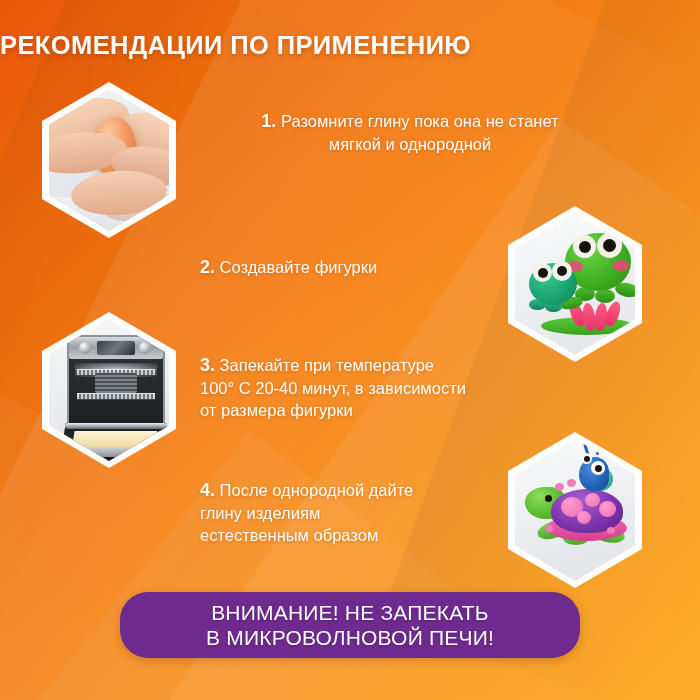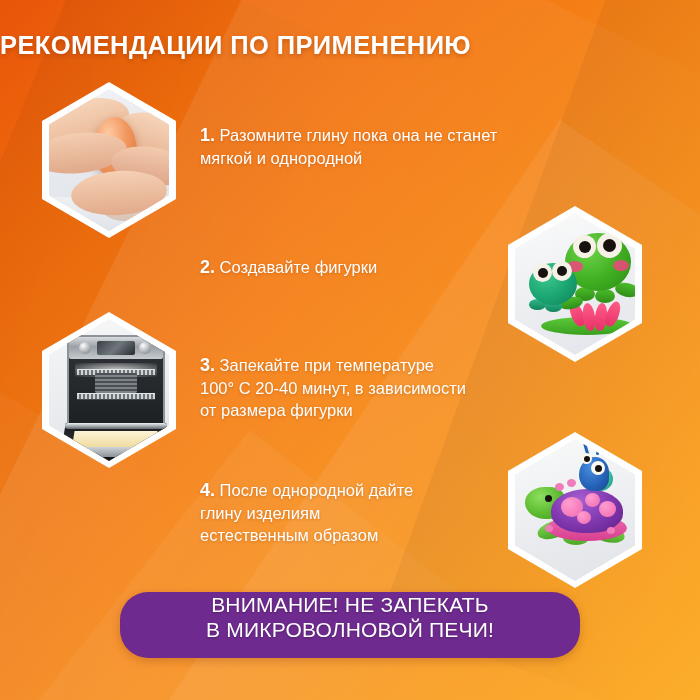--- a/index.html
+++ b/index.html
@@ -257,35 +257,36 @@
 
   
   .step {
     position: absolute;
     color: #ffffff;
     font-size: 16.5px;
     line-height: 1.33;
     text-shadow: 0 1px 3px rgba(130,50,0,0.30);
   }
   .step .num { font-weight: bold; font-size: 18px; }
-  #step1 { left: 200px; top: 124px; width: 420px; }
+  #step1 { left: 200px; top: 110px; width: 420px; text-align: center; }
   #step2 { left: 200px; top: 256px; width: 320px; }
   #step3 { left: 200px; top: 354px; width: 420px; }
   #step4 { left: 200px; top: 479px; width: 330px; }
 
   
   .warning {
     position: absolute;
     left: 120px;
     top: 592px;
     width: 460px;
     height: 66px;
     background: #6e2a8e;
     border-radius: 28px;
     display: flex;
+    align-items: center;
     justify-content: center;
     box-shadow: 0 3px 10px rgba(90,20,0,0.22);
   }
   .warning-text {
     color: #ffffff;
     font-size: 21px;
     line-height: 1.2;
     text-align: center;
     letter-spacing: 0.2px;
     text-shadow: 0 1px 2px rgba(0,0,0,0.25);

